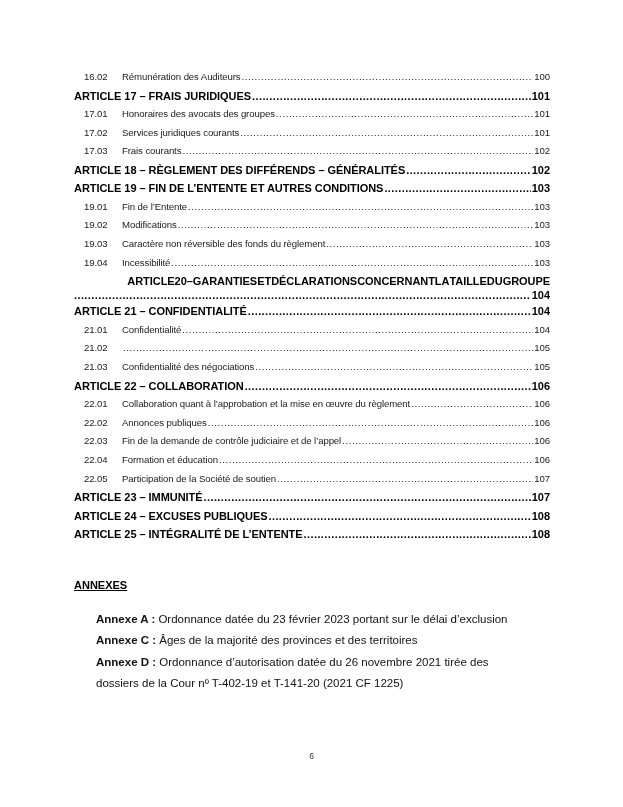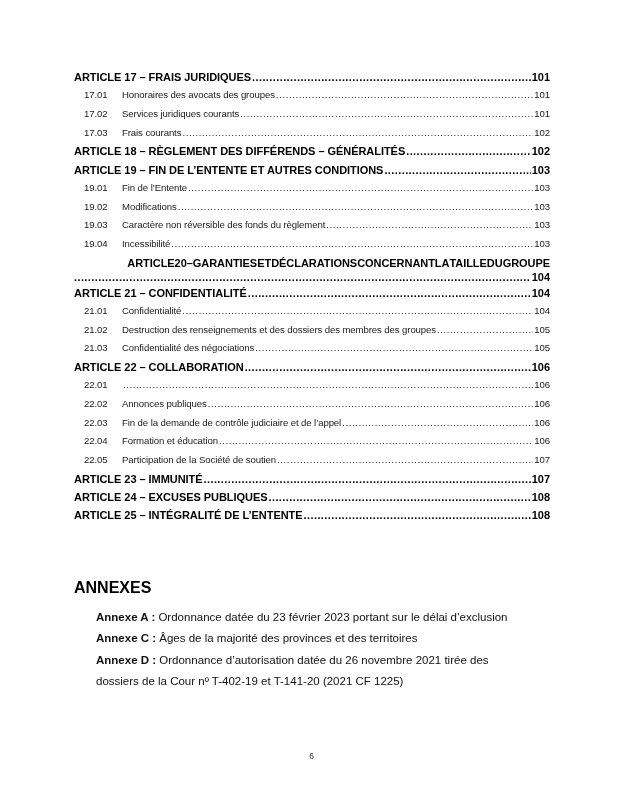--- a/index.html
+++ b/index.html
@@ -13,29 +13,35 @@
   .dots { flex: 1 1 auto; overflow: hidden; margin: 0 1px; }
   .dots::after { content: "................................................................................................................................................................................................................................................"; letter-spacing: 0.6px; }
   .row.art .dots::after { letter-spacing: 0.4px; }
   .page { flex: none; text-align: right; }
   .row.art20 { height: auto; display: block; }
   .art20-line1 { display: flex; justify-content: flex-end; height: 14px; }
   .art20-line1 span { display: inline; }
   .art20-line2 { display: flex; align-items: baseline; height: 16px; }
   .art20-line2 .dots { margin-left: 0; }
   .annexes { position: absolute; left: 74px; top: 579px; width: 480px; font-family: "Liberation Sans", sans-serif; }
-  .annexes-title { font-weight: bold; font-size: 16px; margin-bottom: 10px; }
+  .annexes-title { font-weight: bold; font-size: 11px; margin-bottom: 18px; text-decoration: underline; }
   .annex-list { padding-left: 22px; font-size: 11.5px; line-height: 21.4px; color: #111; }
   .annex-label { font-weight: bold; }
   .page-number { position: absolute; left: 0; width: 623px; top: 751px; text-align: center; font-family: "Liberation Sans", sans-serif; font-size: 8.5px; color: #333; }
 </style>
 </head>
 <body>
 
 <div class="toc" id="toc">
+    <div class="row sub">
+      <span class="num">16.02</span>
+      <span class="title">Rémunération des Auditeurs</span>
+      <span class="dots"></span>
+      <span class="page">100</span>
+    </div>
     <div class="row art">
       <span class="title">ARTICLE 17 – FRAIS JURIDIQUES</span>
       <span class="dots"></span>
       <span class="page">101</span>
     </div>
     <div class="row sub">
       <span class="num">17.01</span>
       <span class="title">Honoraires des avocats des groupes</span>
       <span class="dots"></span>
       <span class="page">101</span>
@@ -111,37 +117,37 @@
       <span class="page">104</span>
     </div>
     <div class="row sub">
       <span class="num">21.01</span>
       <span class="title">Confidentialité</span>
       <span class="dots"></span>
       <span class="page">104</span>
     </div>
     <div class="row sub">
       <span class="num">21.02</span>
-      <span class="title">Destruction des renseignements et des dossiers des membres des groupes</span>
       <span class="dots"></span>
       <span class="page">105</span>
     </div>
     <div class="row sub">
       <span class="num">21.03</span>
       <span class="title">Confidentialité des négociations</span>
       <span class="dots"></span>
       <span class="page">105</span>
     </div>
     <div class="row art">
       <span class="title">ARTICLE 22 – COLLABORATION</span>
       <span class="dots"></span>
       <span class="page">106</span>
     </div>
     <div class="row sub">
       <span class="num">22.01</span>
+      <span class="title">Collaboration quant à l’approbation et la mise en œuvre du règlement</span>
       <span class="dots"></span>
       <span class="page">106</span>
     </div>
     <div class="row sub">
       <span class="num">22.02</span>
       <span class="title">Annonces publiques</span>
       <span class="dots"></span>
       <span class="page">106</span>
     </div>
     <div class="row sub">

